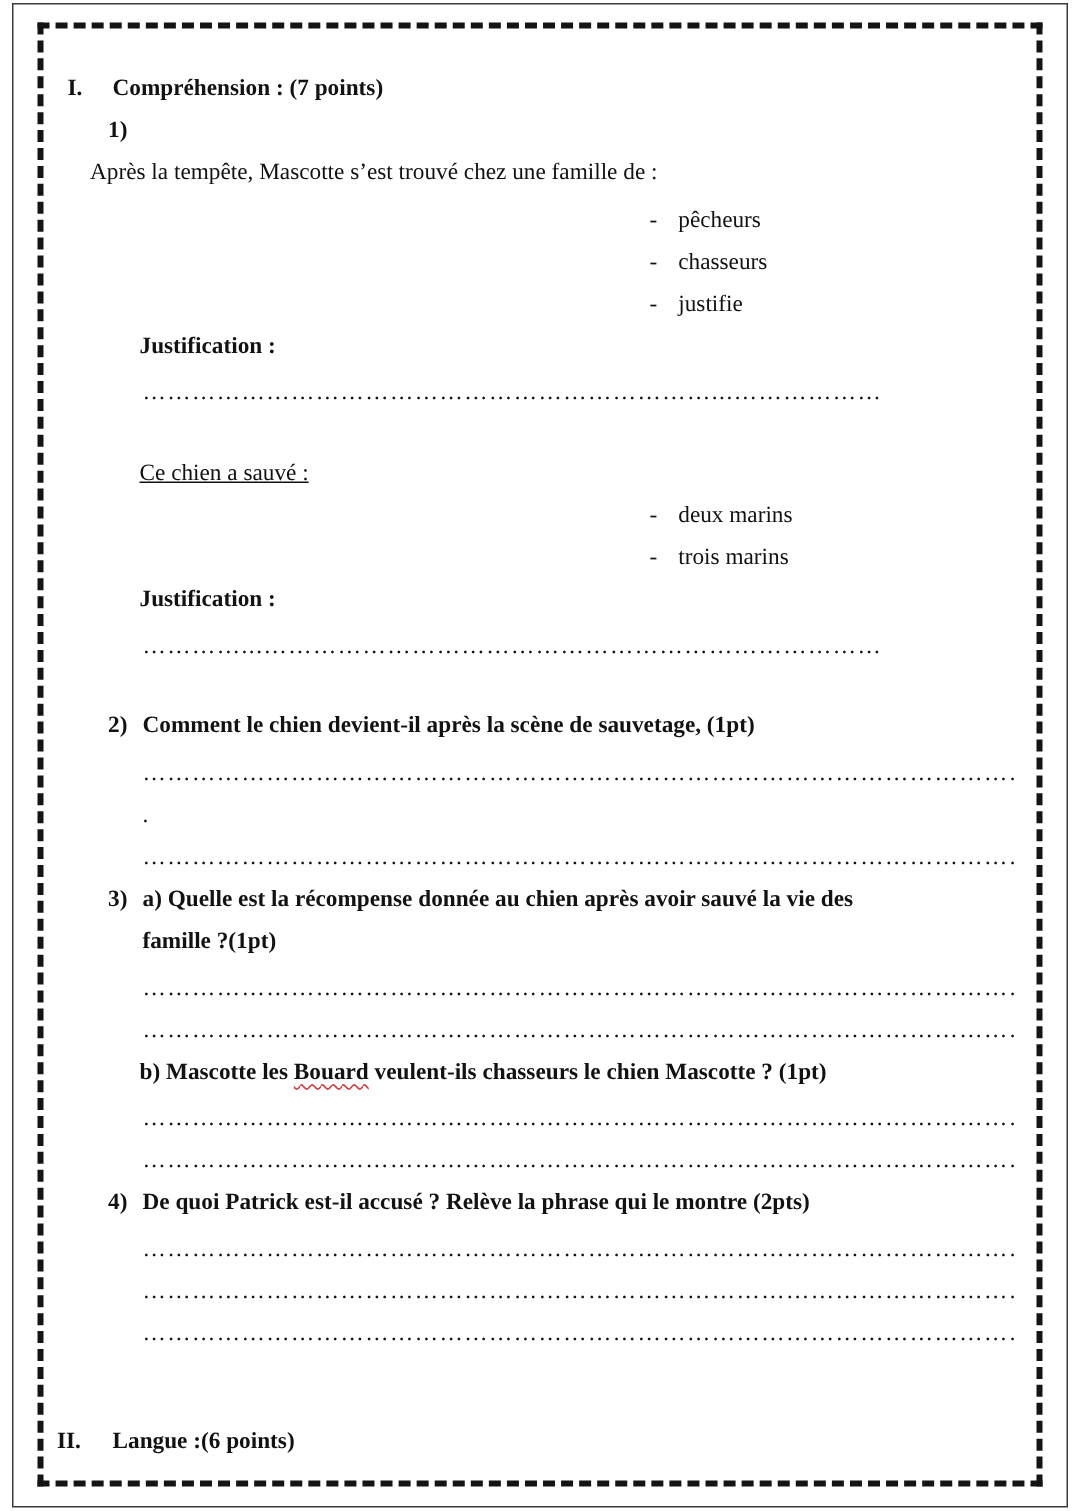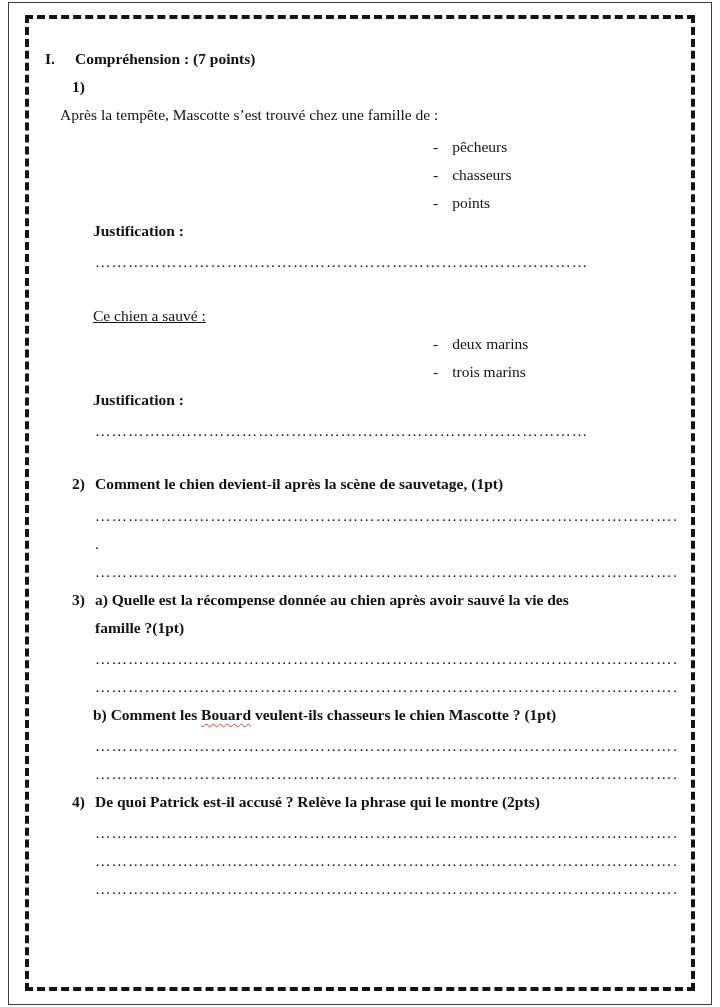--- a/index.html
+++ b/index.html
@@ -96,21 +96,21 @@
     <div class="ln opt mt4">
       <span>-</span>
       <span>pêcheurs</span>
     </div>
     <div class="ln opt">
       <span>-</span>
       <span>chasseurs</span>
     </div>
     <div class="ln opt">
       <span>-</span>
-      <span>points</span>
+      <span>justifie</span>
     </div>
 
     <div class="ln sub bold">Justification :</div>
     <div class="ln dots shortline mt3">……………………………………………………………...…………………</div>
 
     <div class="ln sub mt26">Ce chien a sauvé :</div>
 
     <div class="ln opt">
       <span>-</span>
       <span>deux marins</span>
@@ -135,28 +135,32 @@
       <span class="qnum">3)</span>
       <span class="qcontent">
         <span class="ln" style="display:block">a) Quelle est la récompense donnée au chien après avoir sauvé la vie des</span>
         <span class="ln" style="display:block">famille ?(1pt)</span>
       </span>
     </div>
     <div class="ln dots longline mt3">………………………………………………………………………………………………………………</div>
     <div class="ln dots longline">………………………………………………………………………………………………………………</div>
 
     <div class="ln sub bold">
-      <span>b) Comment les </span><span class="misspell">Bouard</span><span> veulent-ils chasseurs le chien Mascotte ? (1pt)</span>
+      <span>b) Mascotte les </span><span class="misspell">Bouard</span><span> veulent-ils chasseurs le chien Mascotte ? (1pt)</span>
     </div>
     <div class="ln dots longline mt3">………………………………………………………………………………………………………………</div>
     <div class="ln dots longline">………………………………………………………………………………………………………………</div>
 
     <div class="ln row q bold">
       <span class="qnum">4)</span>
       <span>De quoi Patrick est-il accusé ? Relève la phrase qui le montre (2pts)</span>
     </div>
     <div class="ln dots longline mt3">………………………………………………………………………………………………………………</div>
     <div class="ln dots longline">………………………………………………………………………………………………………………</div>
     <div class="ln dots longline">………………………………………………………………………………………………………………</div>
 
+    <div class="ln section2 bold">
+      <span class="num">II.</span>
+      <span>Langue :(6 points)</span>
+    </div>
 
   </div>
 </div>
 
 </body></html>

